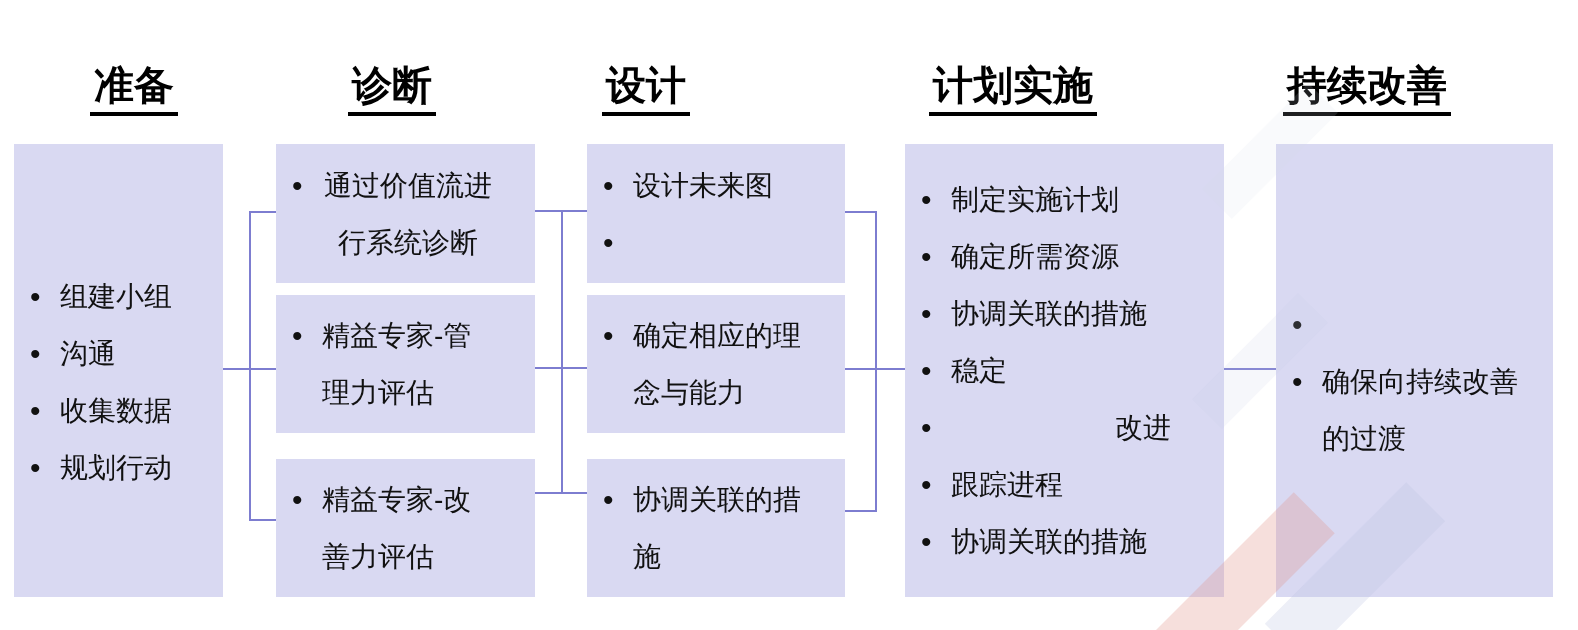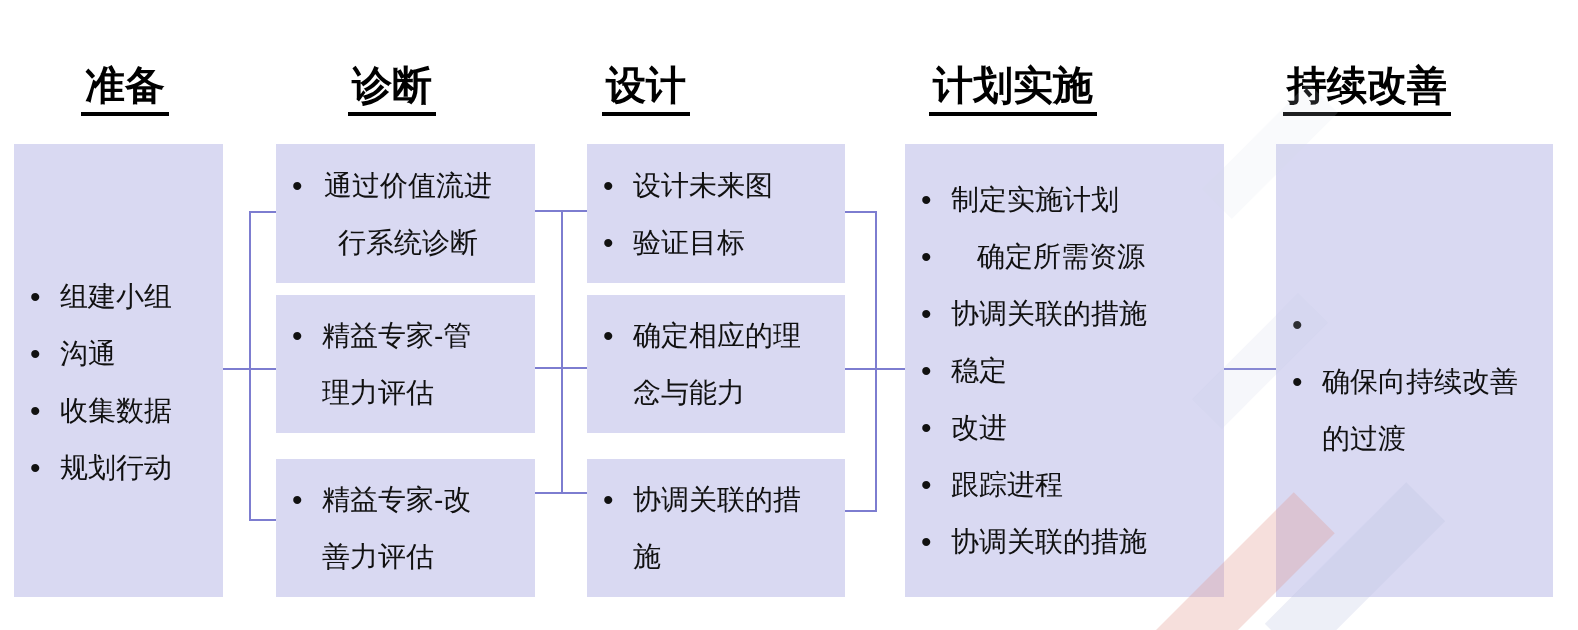--- a/index.html
+++ b/index.html
@@ -28,21 +28,21 @@
     font-size:30px;line-height:57px;color:#111;}
   .item .text{word-break:break-all;color:#111;}
   .line{position:absolute;background:var(--connector,#7d7dd0);z-index:0;}
   .wm{position:absolute;z-index:3;pointer-events:none;}
 </style>
 </head>
 <body>
 
 <div id="canvas" style="--box-fill: #d9d9f2; --connector: #7d7dd0; --header-color: #000000; --wm-pink: #e2948a; --wm-blue: #b9c0e2;">
   <div id="diagram">
-      <div class="col-header" style="left: 125px;"><span class="hd">准备</span></div>
+      <div class="col-header" style="left: 134px;"><span class="hd">准备</span></div>
       <div class="box shift" style="left: 14px; top: 144px; width: 209px; height: 453px;">
         <div class="item">
           <span class="bullet">•</span>
           <span class="text">组建小组</span>
         </div>
         <div class="item">
           <span class="bullet">•</span>
           <span class="text">沟通</span>
         </div>
         <div class="item">
@@ -74,21 +74,20 @@
         </div>
       </div>
       <div class="col-header" style="left: 646px;"><span class="hd">设计</span></div>
       <div class="box" style="left: 587px; top: 144px; width: 258px; height: 139px;">
         <div class="item">
           <span class="bullet">•</span>
           <span class="text" style="width: 176px;">设计未来图</span>
         </div>
         <div class="item">
           <span class="bullet">•</span>
-          <span class="text" style="width: 176px;">验证目标</span>
         </div>
       </div>
       <div class="box" style="left: 587px; top: 295px; width: 258px; height: 138px;">
         <div class="item">
           <span class="bullet">•</span>
           <span class="text" style="width: 176px;">确定相应的理念与能力</span>
         </div>
       </div>
       <div class="box" style="left: 587px; top: 459px; width: 258px; height: 138px;">
         <div class="item">
@@ -97,33 +96,33 @@
         </div>
       </div>
       <div class="col-header" style="left: 1013px;"><span class="hd">计划实施</span></div>
       <div class="box" style="left: 905px; top: 144px; width: 319px; height: 453px;">
         <div class="item">
           <span class="bullet">•</span>
           <span class="text" style="width: 220px;">制定实施计划</span>
         </div>
         <div class="item">
           <span class="bullet">•</span>
-          <span class="text" style="width: 220px; text-align: center;">确定所需资源</span>
+          <span class="text" style="width: 220px;">确定所需资源</span>
         </div>
         <div class="item">
           <span class="bullet">•</span>
           <span class="text" style="width: 220px;">协调关联的措施</span>
         </div>
         <div class="item">
           <span class="bullet">•</span>
           <span class="text" style="width: 220px;">稳定</span>
         </div>
         <div class="item">
           <span class="bullet">•</span>
-          <span class="text" style="width: 220px;">改进</span>
+          <span class="text" style="width: 220px; text-align: right;">改进</span>
         </div>
         <div class="item">
           <span class="bullet">•</span>
           <span class="text" style="width: 220px;">跟踪进程</span>
         </div>
         <div class="item">
           <span class="bullet">•</span>
           <span class="text" style="width: 220px;">协调关联的措施</span>
         </div>
       </div>

